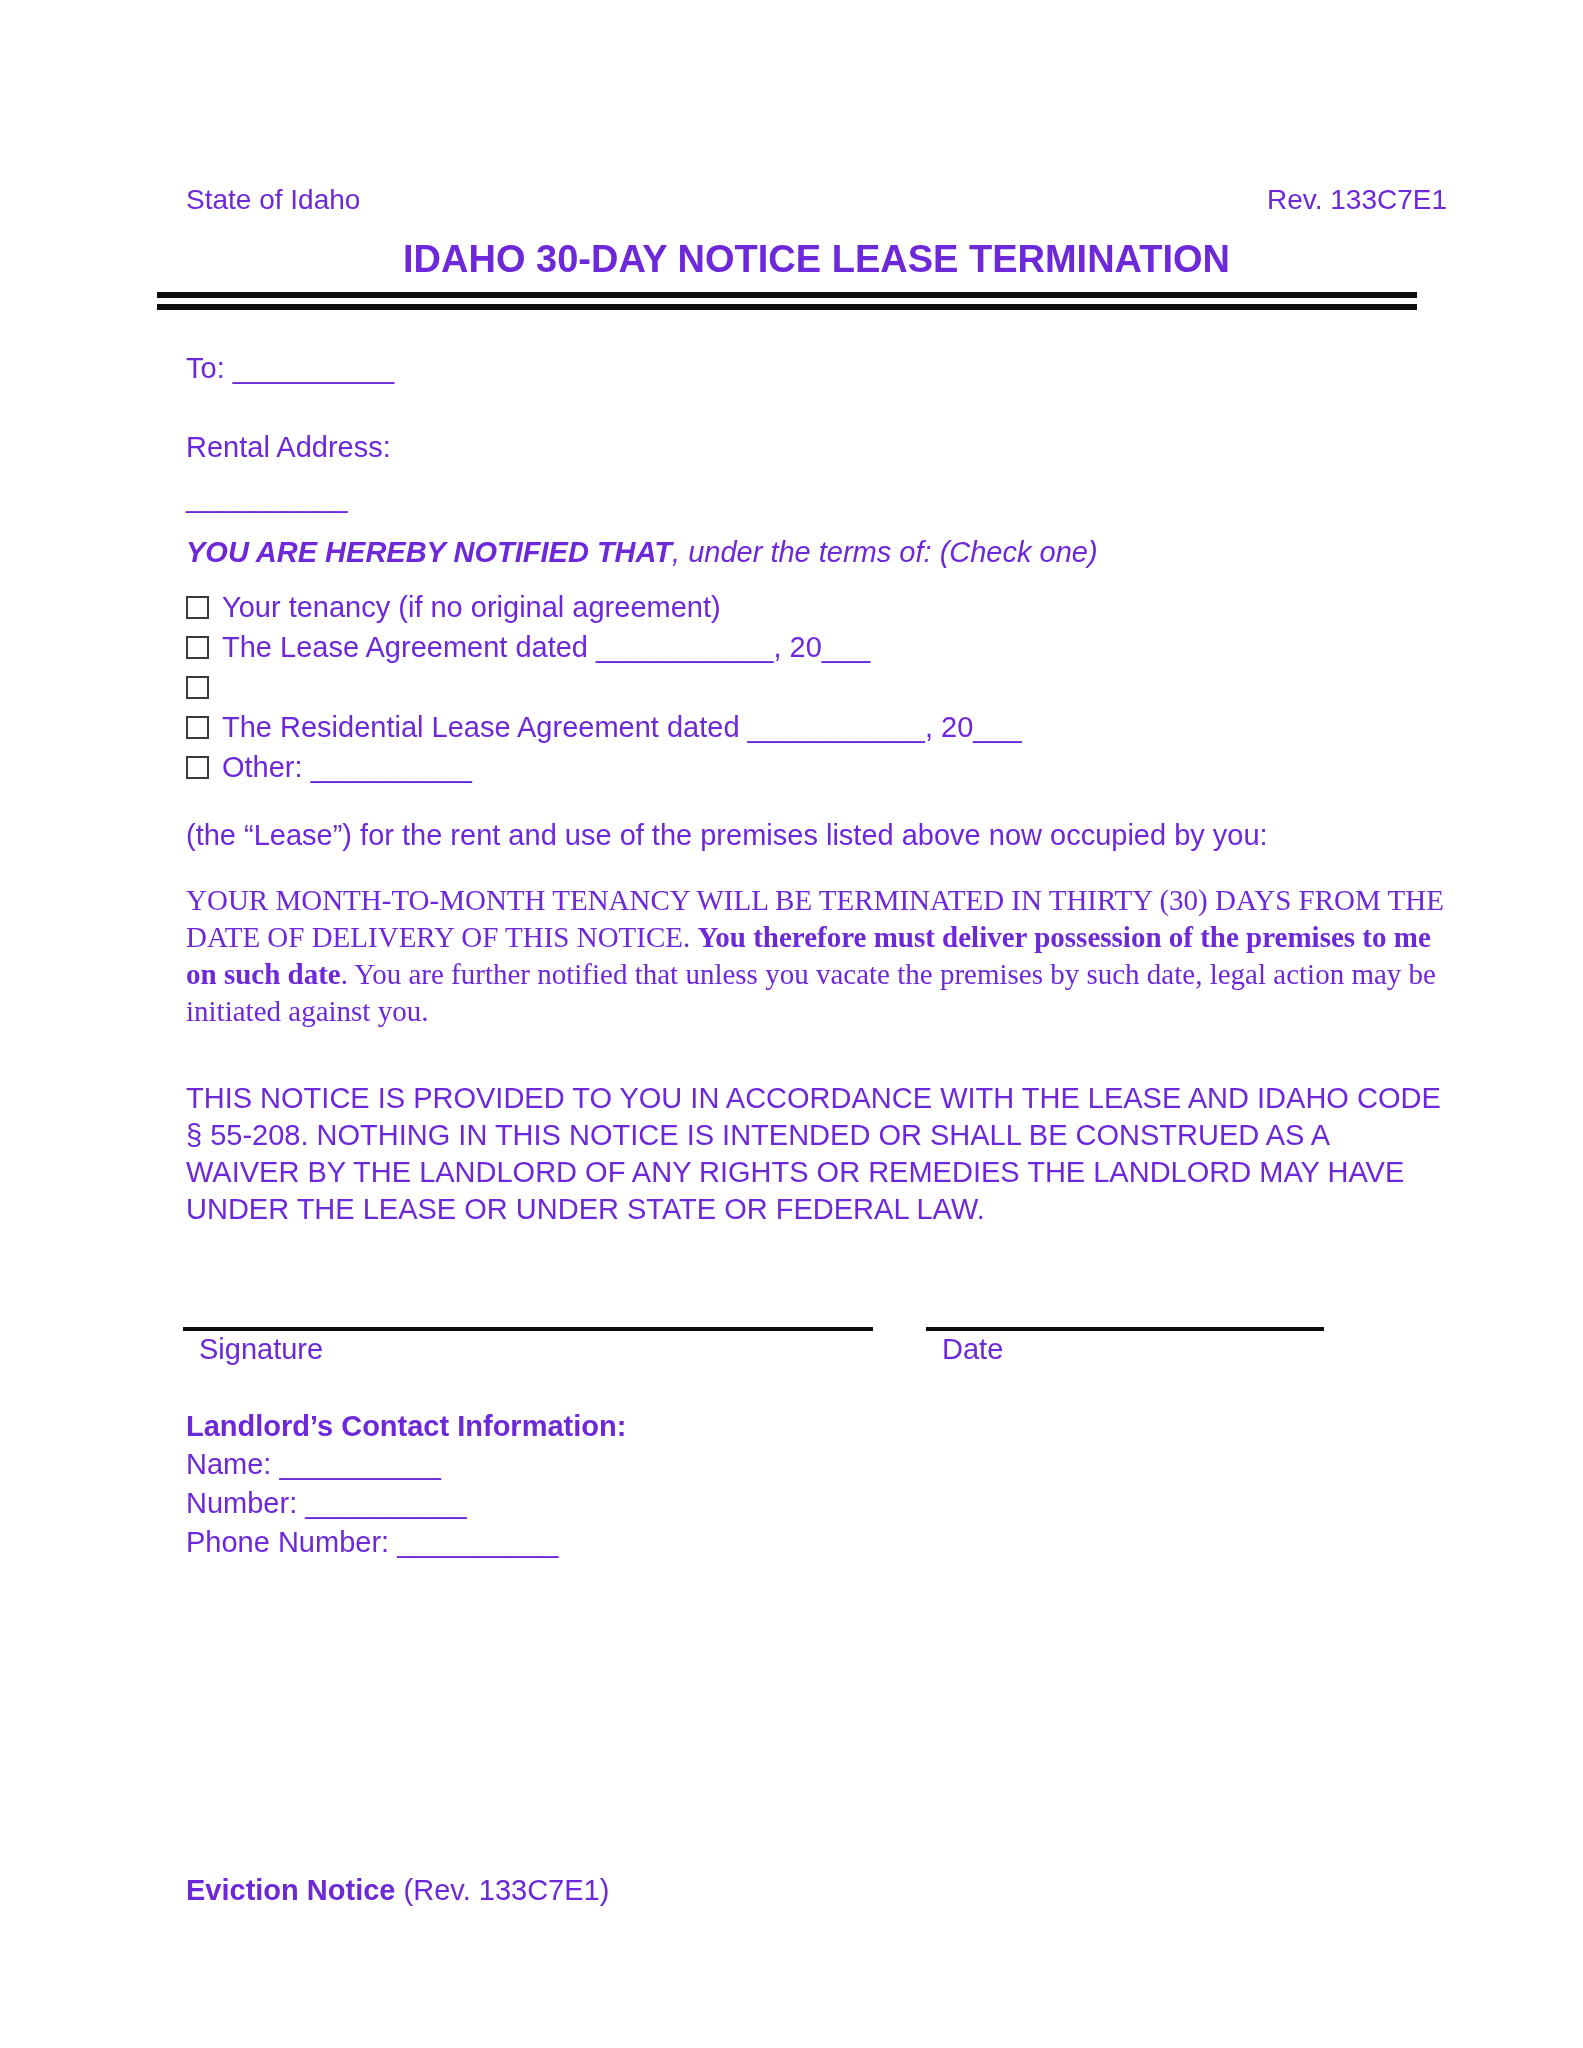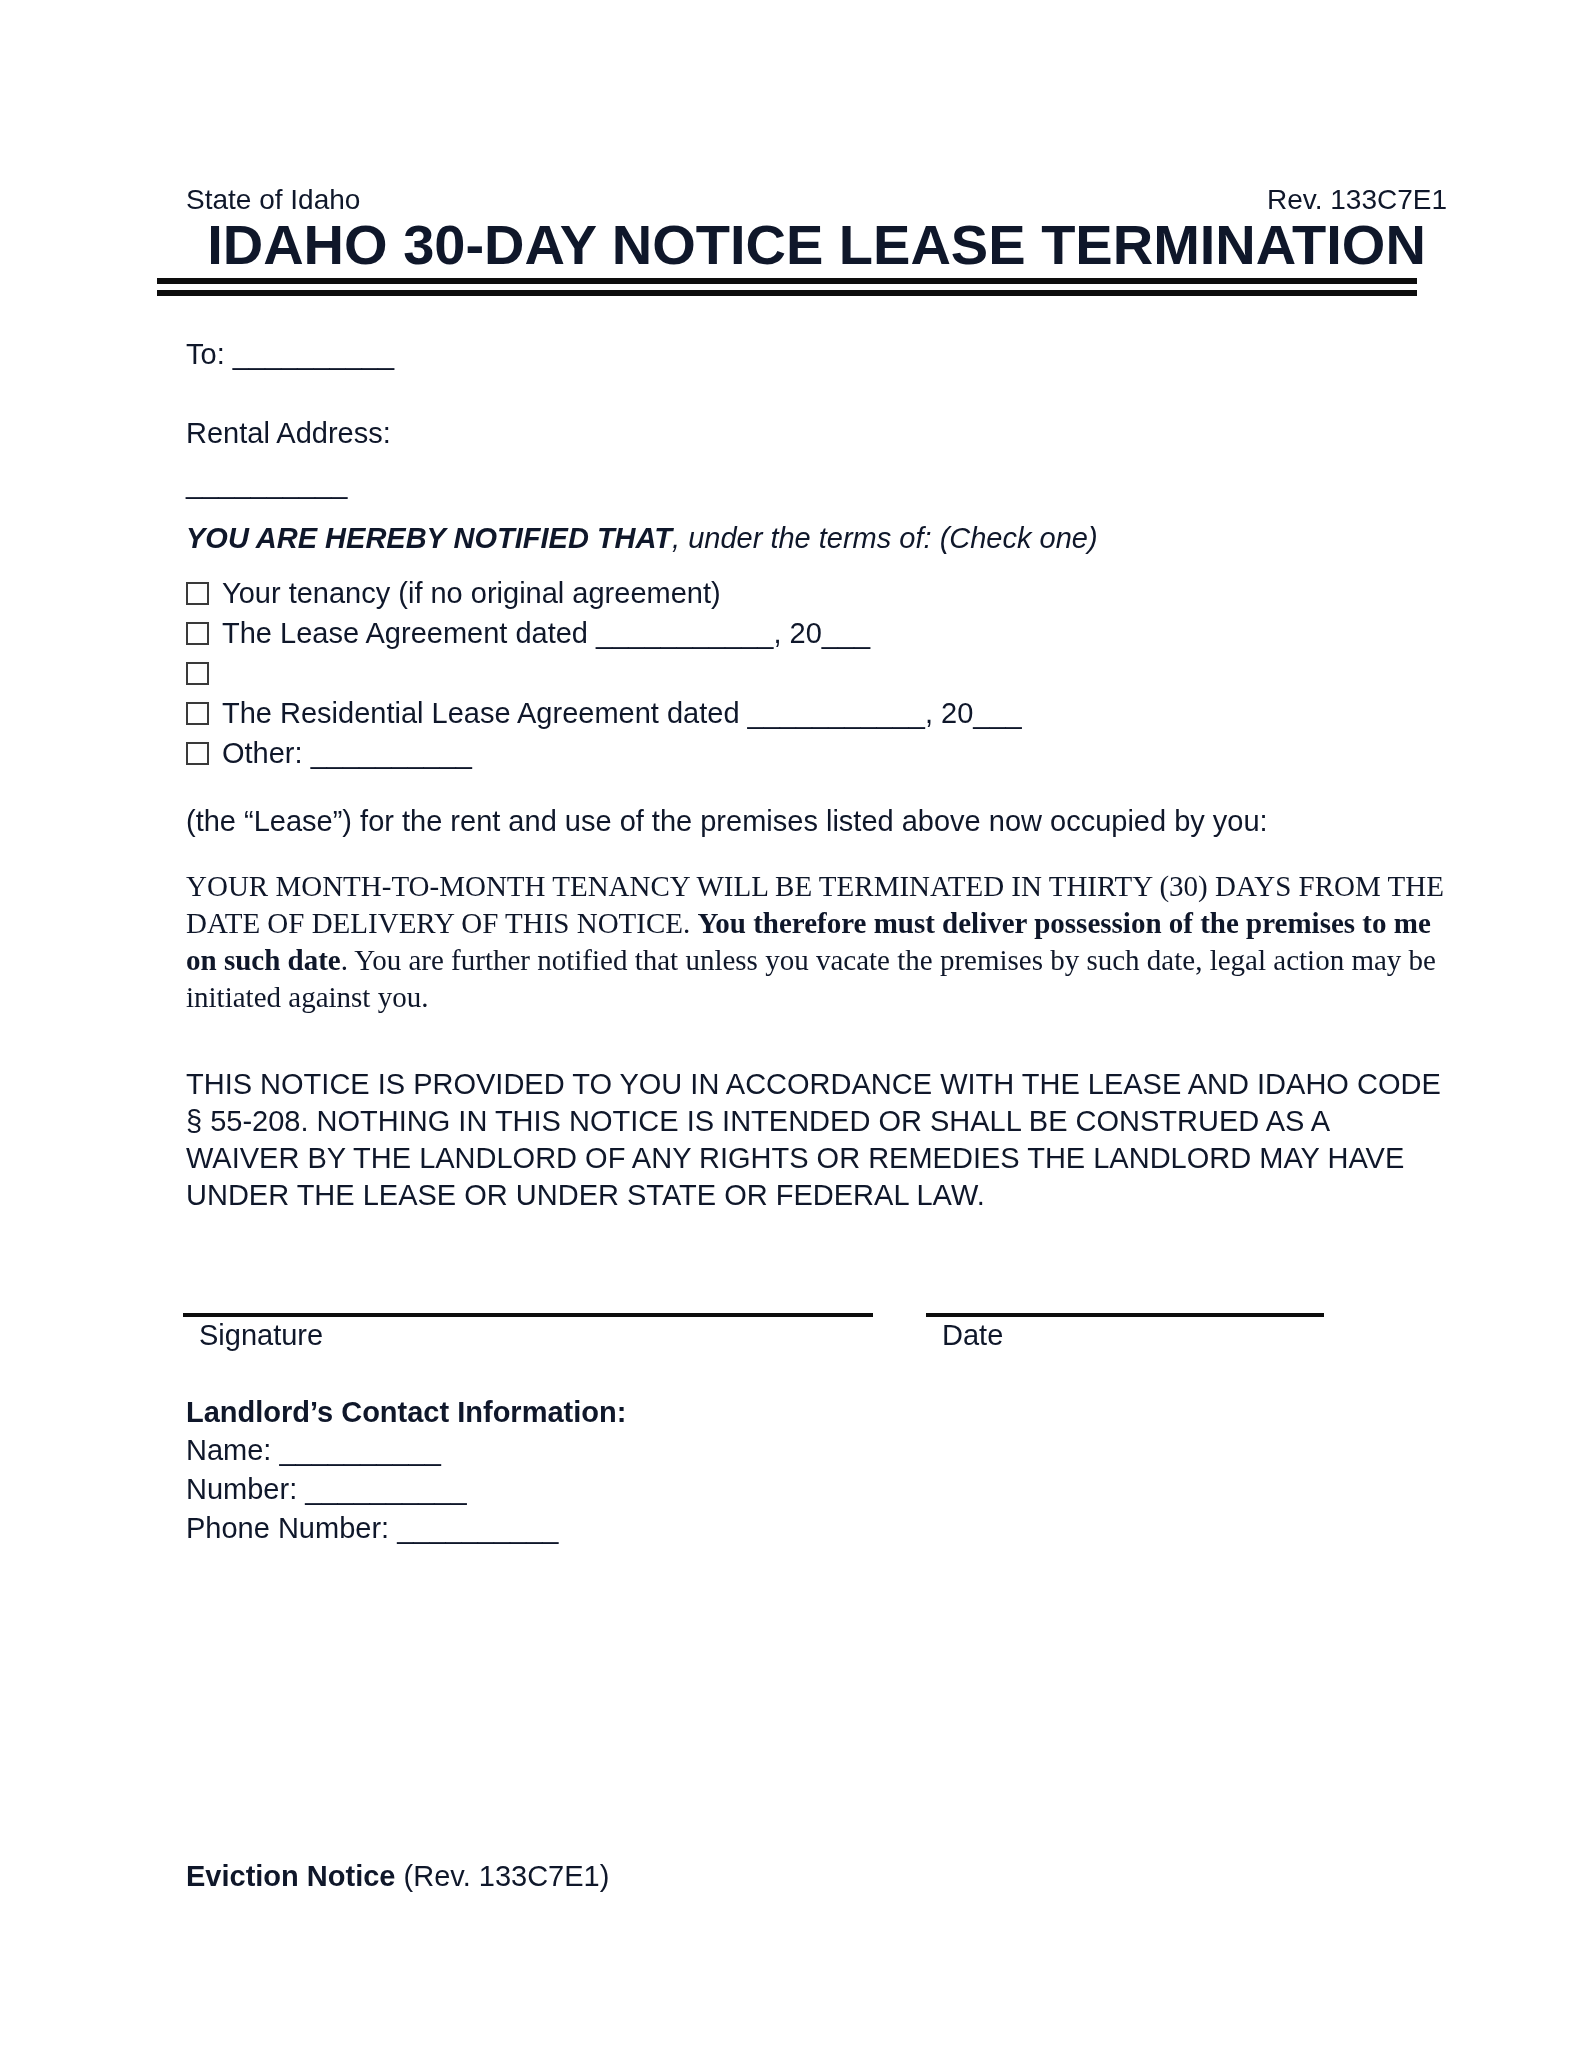--- a/index.html
+++ b/index.html
@@ -6,35 +6,35 @@
   .page {
     position: relative;
     width: 1583px;
     height: 2048px;
     box-sizing: border-box;
     background: #ffffff;
     padding: 183px 136px 0 186px;
     font-family: "Liberation Sans", sans-serif;
     font-size: 29px;
     line-height: 37px;
-    color: #0f172a;
+    color: #6d28d9;
     overflow: hidden;
   }
   .header-row {
     display: flex;
     justify-content: space-between;
     align-items: flex-end;
     font-size: 28px;
     line-height: 34px;
   }
   .doc-title {
-    margin-top: 4px;
+    margin-top: 18px;
     text-align: center;
     font-weight: bold;
-    font-size: 56px;
+    font-size: 38px;
     line-height: 48px;
     white-space: nowrap;
   }
   .title-rule {
     height: 6px;
     border-top: 6px solid #0d0d0d;
     border-bottom: 6px solid #0d0d0d;
     margin: 9px 30px 0 -29px;
   }
   .date-line    { margin-top: 43px; }

